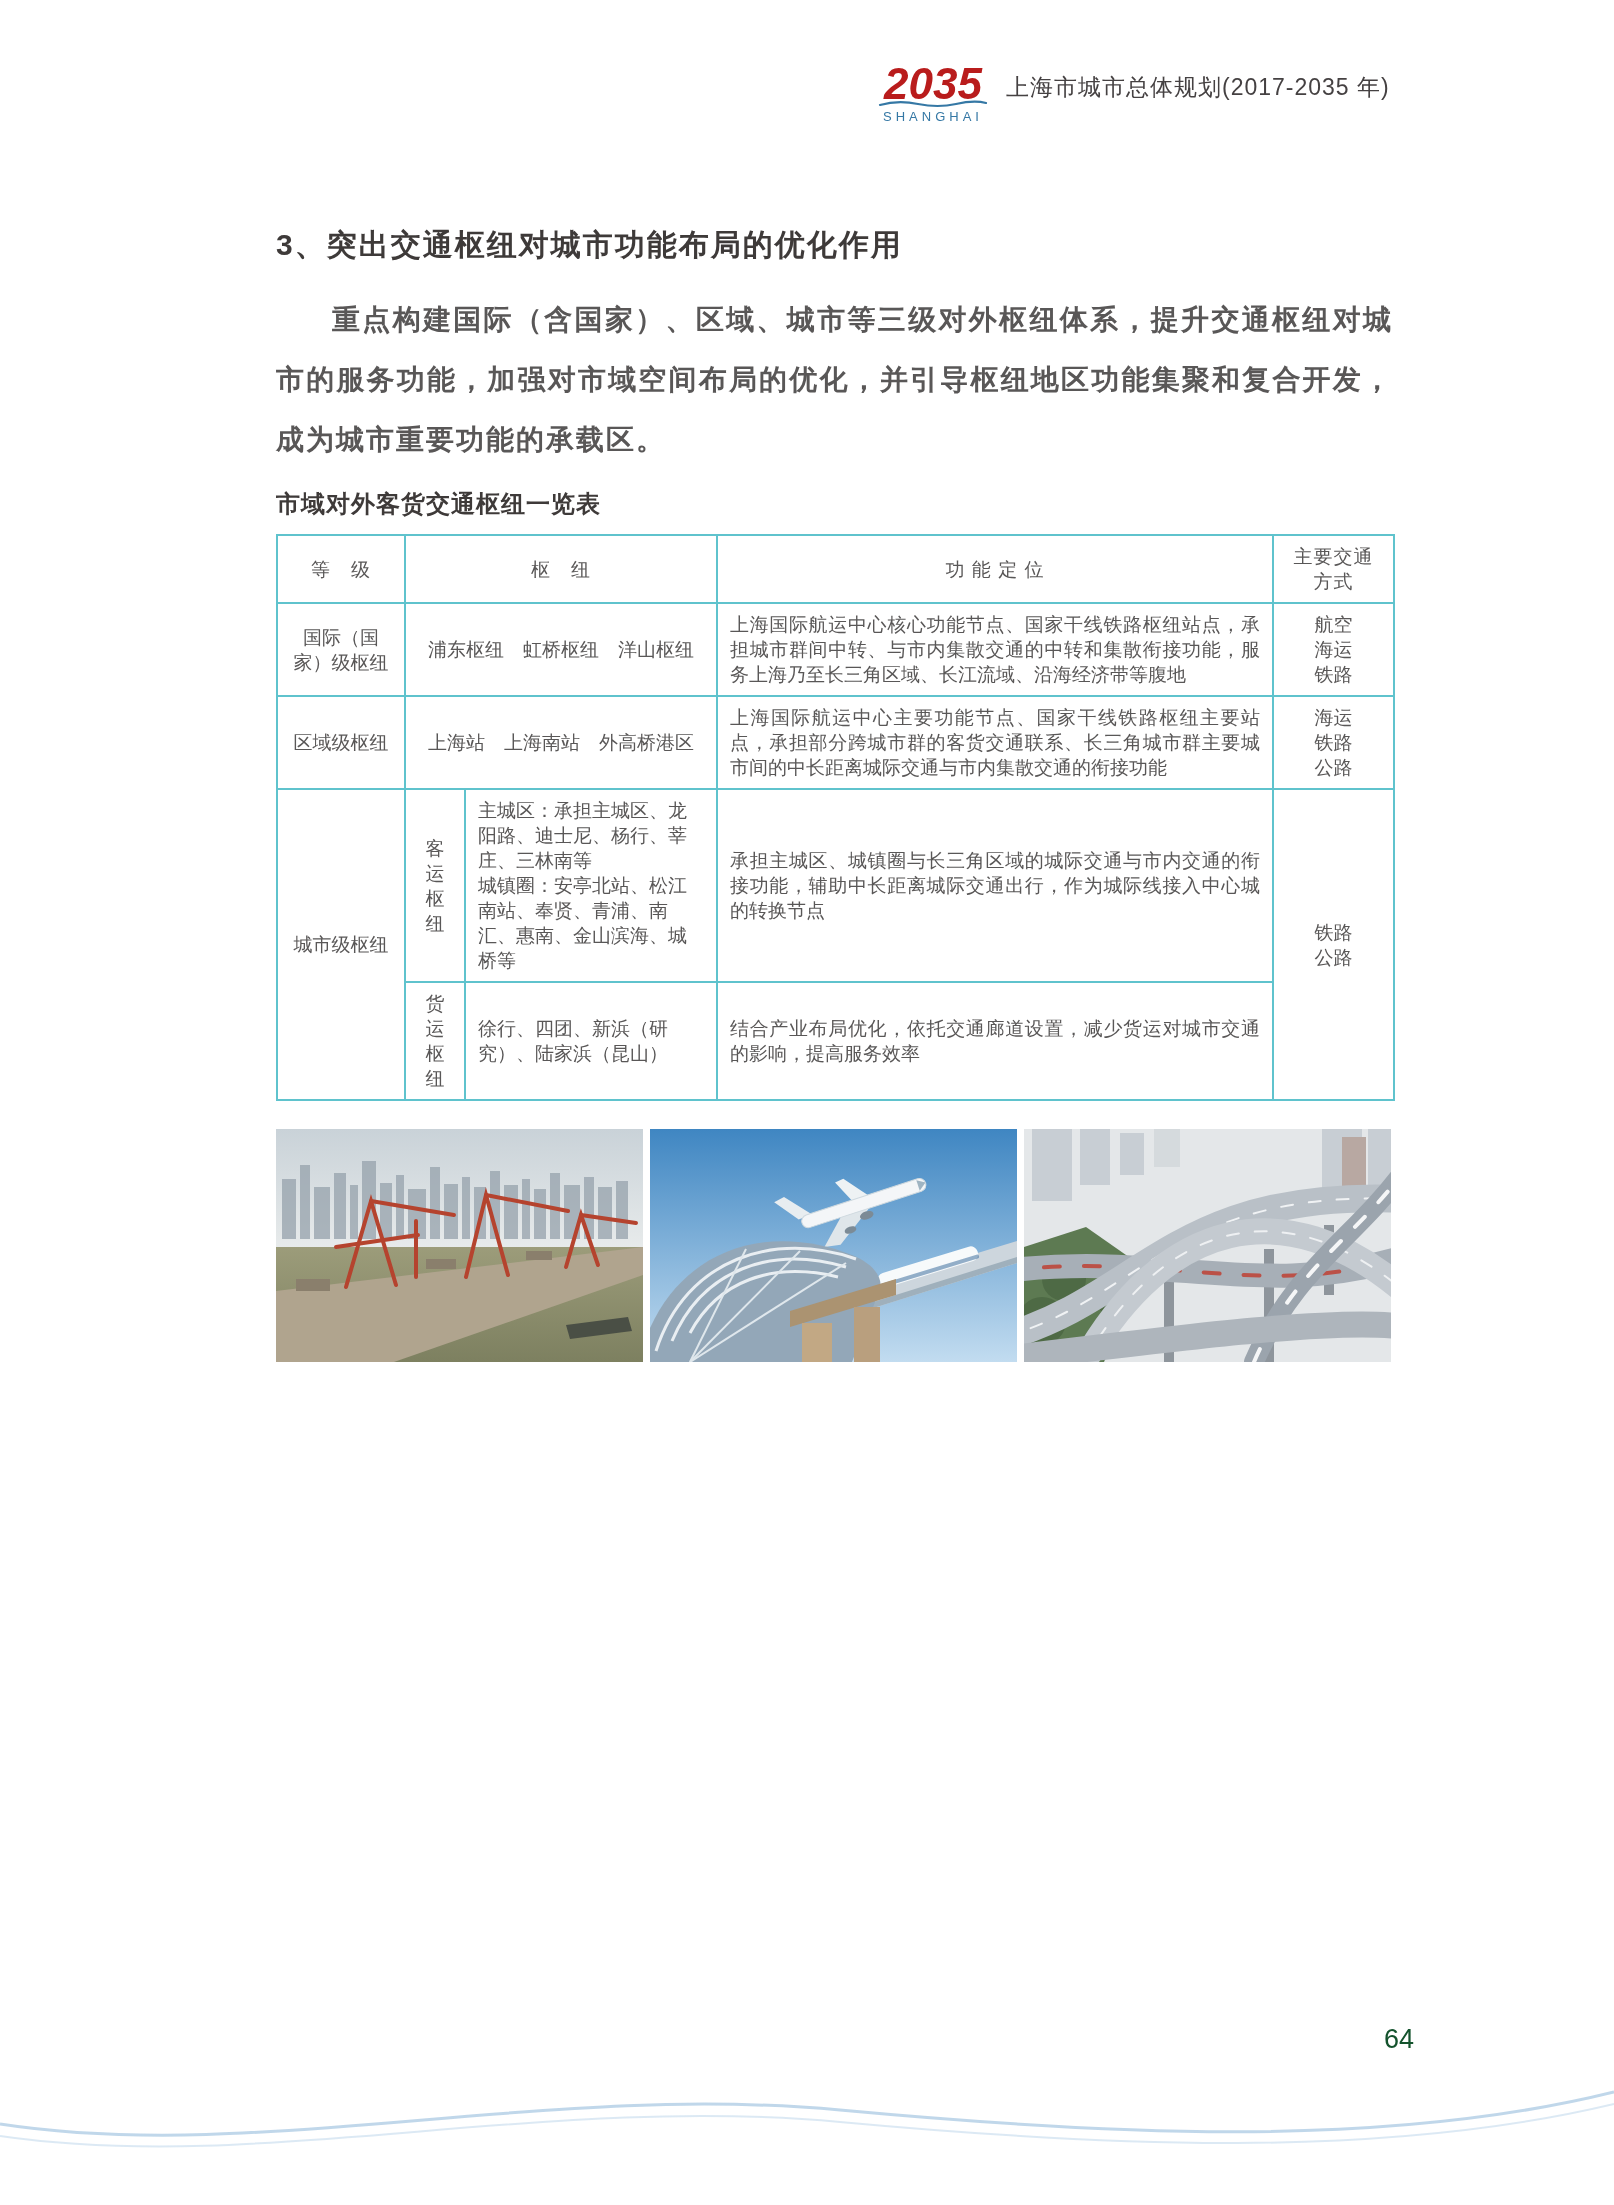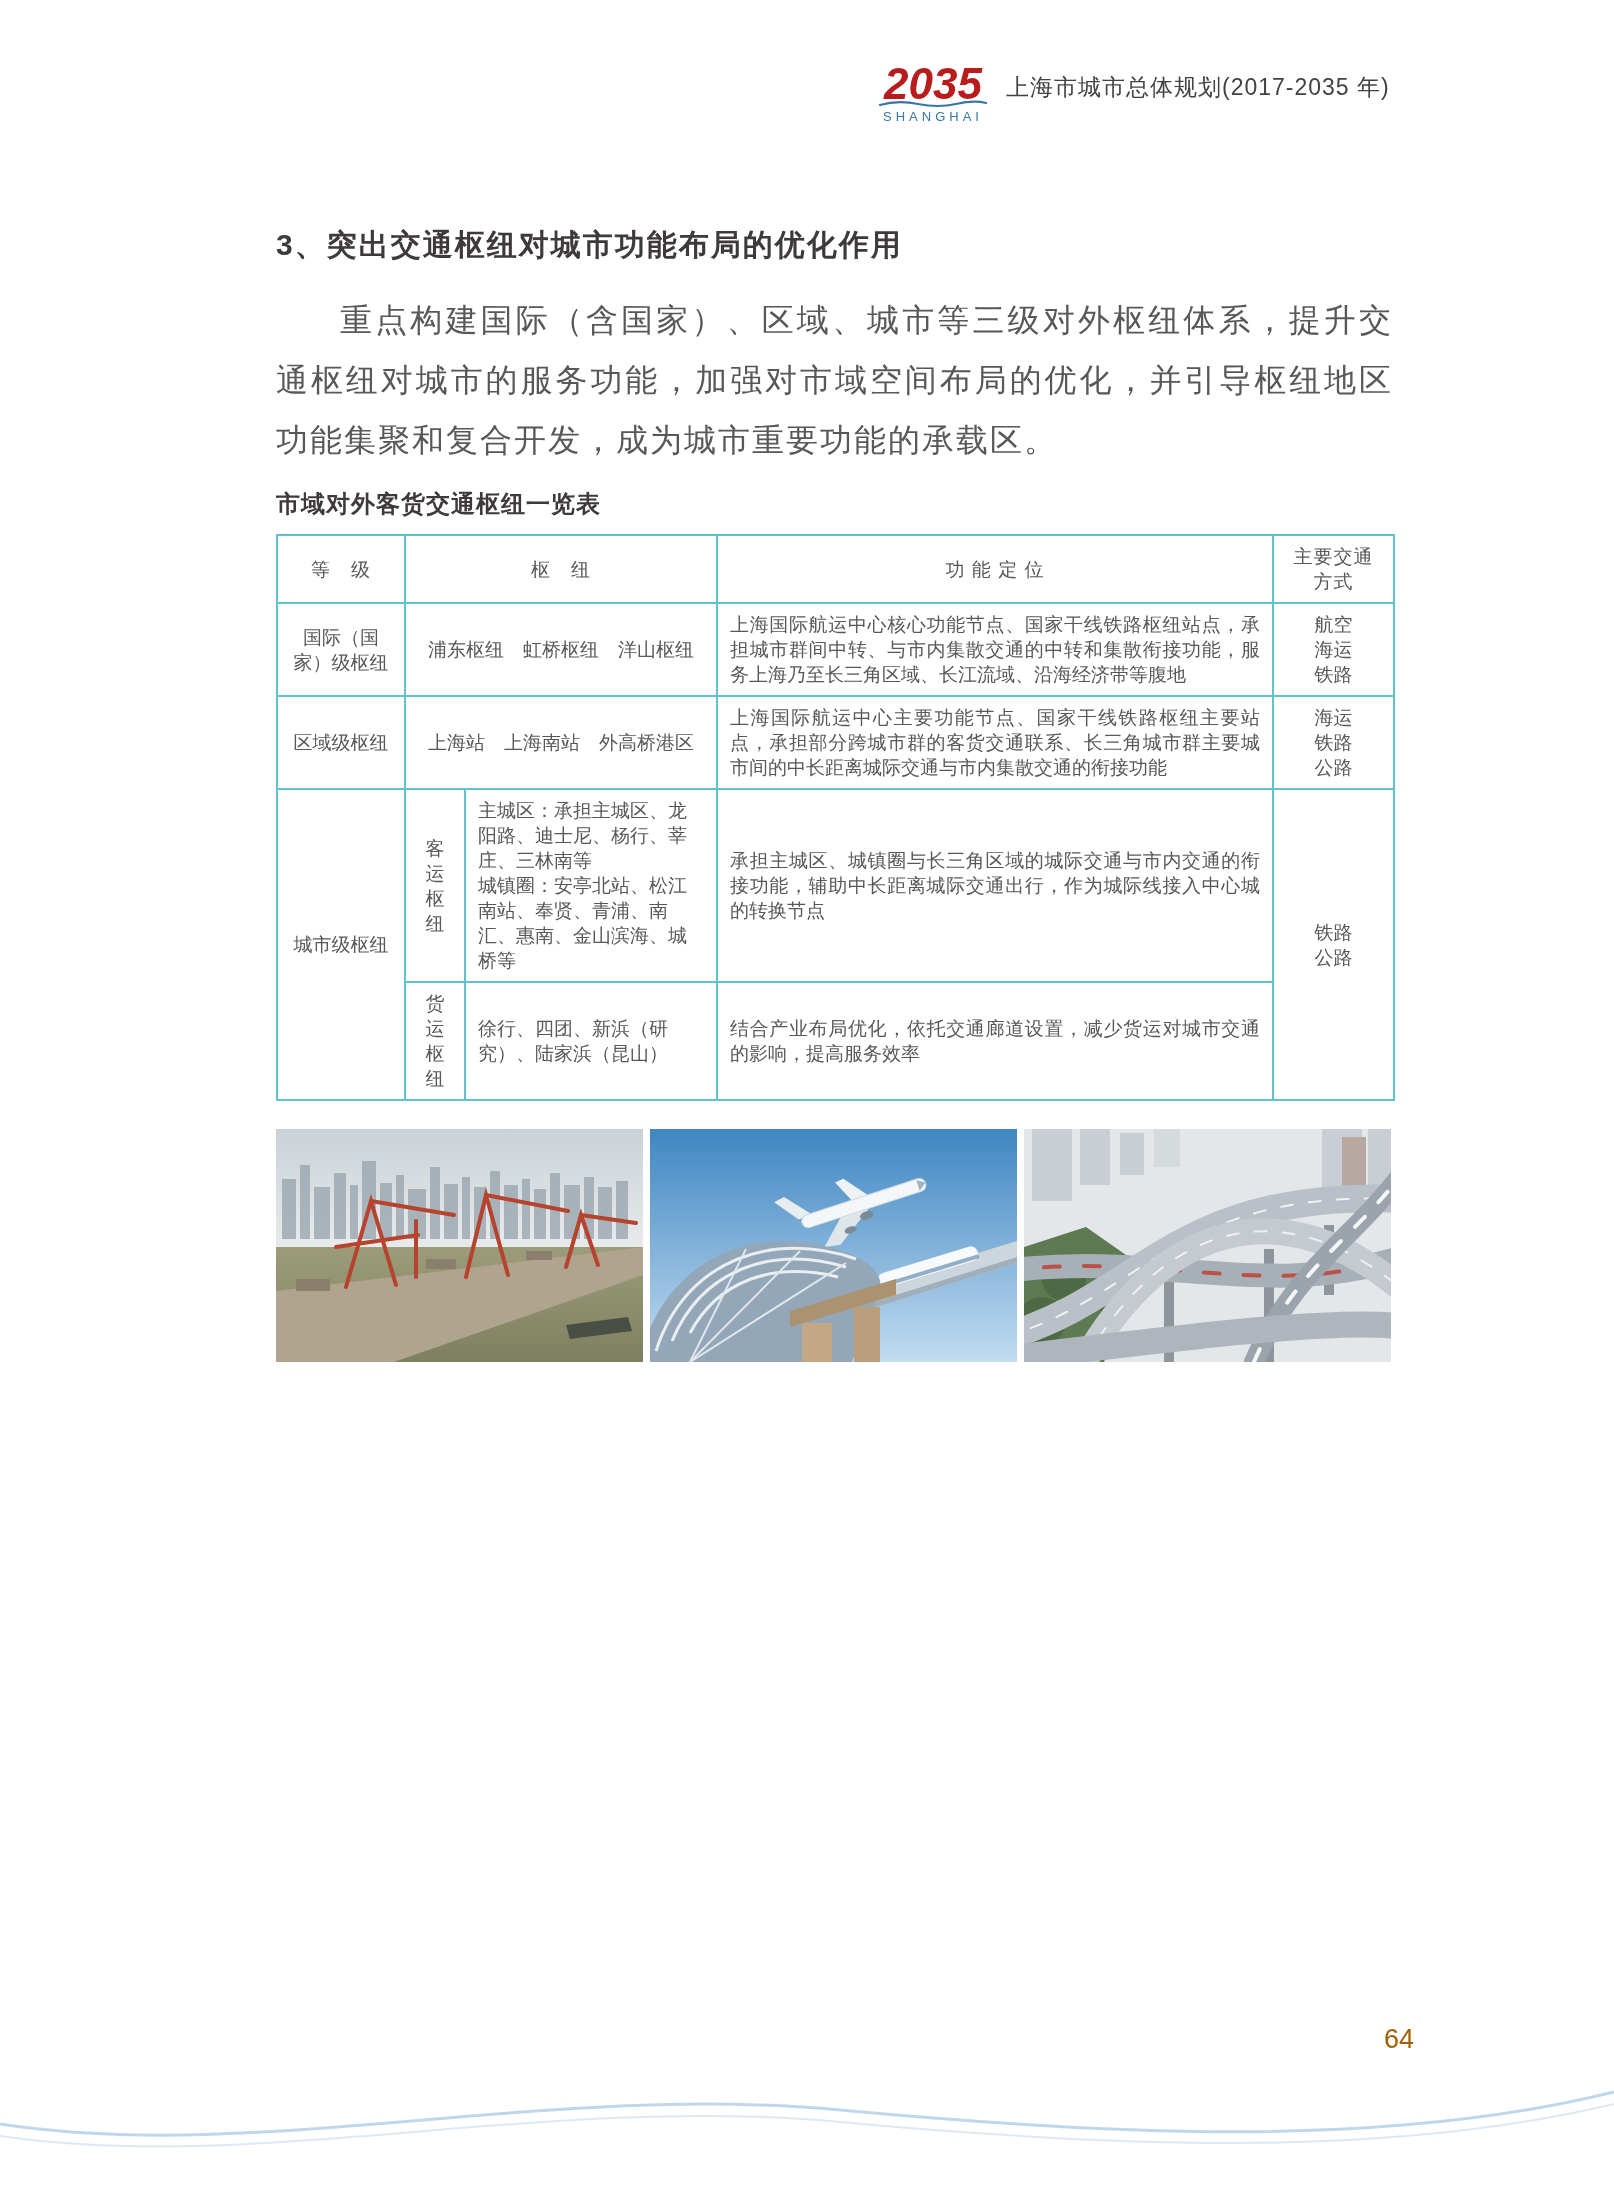--- a/index.html
+++ b/index.html
@@ -8,43 +8,43 @@
   
   .header{position:absolute;top:62px;left:878px;display:flex;align-items:center;gap:18px;}
   .logo{display:flex;flex-direction:column;align-items:center;line-height:1;}
   .logo-main{font-size:44px;font-weight:bold;font-style:italic;color:#b91c1c;letter-spacing:0px;}
   .logo-wave{margin-top:-6px;}
   .logo-sub{font-size:13px;letter-spacing:4px;color:#3578a5;margin-top:2px;}
   .doc-title{font-size:23px;font-weight:normal;color:#454142;letter-spacing:1px;padding-bottom:10px;}
   
   .content{position:absolute;left:276px;top:0;width:1117px;}
   .sec-heading{margin:226px 0 0 0;font-size:30px;line-height:38px;font-weight:bold;color:#3e3a39;letter-spacing:2px;}
-  .para{margin:26px 0 0 0;font-size:32px;line-height:60px;color:#595757;text-align:justify;
-        text-indent:2em;letter-spacing:2px;}
+  .para{margin:26px 0 0 0;font-size:28px;line-height:60px;color:#595757;text-align:justify;
+        text-indent:2em;letter-spacing:2px;font-weight:bold;}
   .para + .para{margin-top:4px;}
   .tbl-title{margin:18px 0 0 0;font-size:24px;font-weight:bold;color:#3e3a39;letter-spacing:1px;}
   
   table.hub{margin-top:14px;width:1117px;border-collapse:collapse;table-layout:fixed;border-radius:23px;}
   table.hub td,table.hub th{border:2px solid #5fc3cd;color:#595757;font-weight:normal;
         font-size:19px;line-height:25px;padding:8px 12px;vertical-align:middle;}
   th.hdr{text-align:center;font-size:20px;height:46px;letter-spacing:1px;}
   td.level{text-align:center;}
   td.hubs-c{text-align:center;}
   td.hubs-l{text-align:left;vertical-align:top;padding-top:10px;}
   td.subtype{text-align:center;padding:8px 4px;}
   td.func{text-align:justify;}
   td.func-top{vertical-align:top;padding-top:14px;}
   td.modes{text-align:center;}
   .pre{white-space:pre-line;}
   
   .photos{display:flex;gap:7px;margin-top:28px;}
   .photo{width:367px;height:233px;overflow:hidden;background:#dde3e6;}
   .photo svg{display:block;}
   
-  .page-num{position:absolute;left:1384px;top:2024px;font-size:27px;color:#a16207;}
+  .page-num{position:absolute;left:1384px;top:2024px;font-size:27px;color:#14532d;}
   .foot-wave{position:absolute;left:0;top:2052px;width:1614px;height:150px;}
 </style>
 </head>
 <body>
 
 <div class="page">
 
   <div class="header">
     <div class="logo">
       <span class="logo-main">2035</span>

